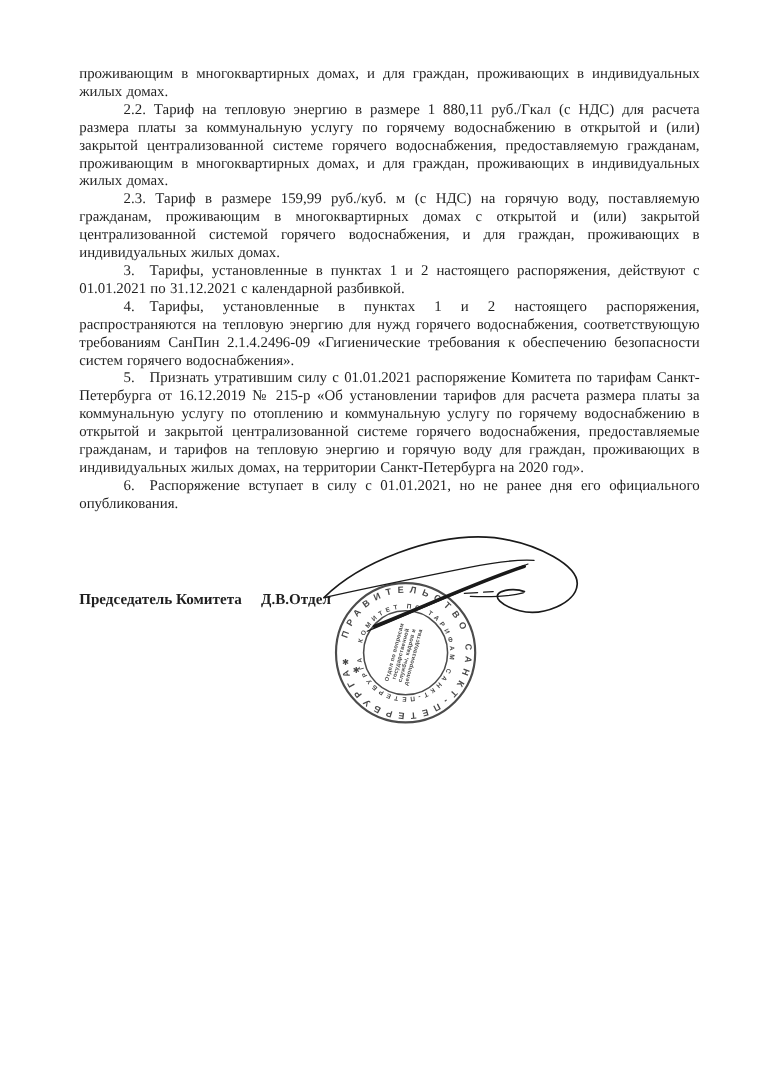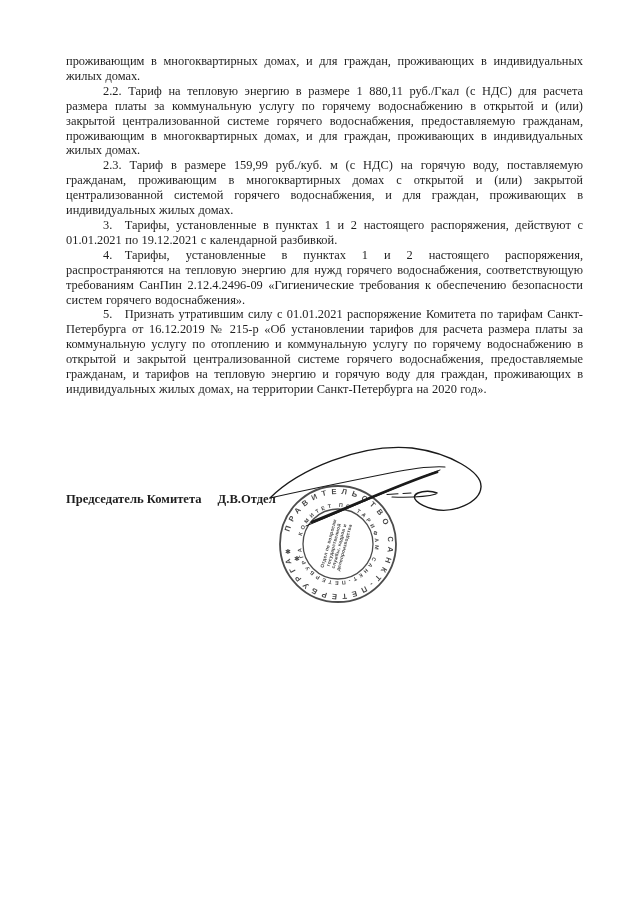--- a/index.html
+++ b/index.html
@@ -78,23 +78,24 @@
 </style>
 </head>
 <body>
 
 <div class="page">
 
   <div class="content">
     <p class="para continuation">проживающим в многоквартирных домах, и для граждан, проживающих в индивидуальных жилых домах.</p>
     <p class="para">2.2. Тариф на тепловую энергию в размере 1 880,11 руб./Гкал (с НДС) для расчета размера платы за коммунальную услугу по горячему водоснабжению в открытой и (или) закрытой централизованной системе горячего водоснабжения, предоставляемую гражданам, проживающим в многоквартирных домах, и для граждан, проживающих в индивидуальных жилых домах.</p>
     <p class="para">2.3. Тариф в размере 159,99 руб./куб. м (с НДС) на горячую воду, поставляемую гражданам, проживающим в многоквартирных домах с открытой и (или) закрытой централизованной системой горячего водоснабжения, и для граждан, проживающих в индивидуальных жилых домах.</p>
-    <p class="para">3.  Тарифы, установленные в пунктах 1 и 2 настоящего распоряжения, действуют с 01.01.2021 по 19.12.2021 с календарной разбивкой.</p>
-    <p class="para">4.  Тарифы, установленные в пунктах 1 и 2 настоящего распоряжения, распространяются на тепловую энергию для нужд горячего водоснабжения, соответствующую требованиям СанПин 2.12.4.2496-09 «Гигиенические требования к обеспечению безопасности систем горячего водоснабжения».</p>
+    <p class="para">3.  Тарифы, установленные в пунктах 1 и 2 настоящего распоряжения, действуют с 01.01.2021 по 31.12.2021 с календарной разбивкой.</p>
+    <p class="para">4.  Тарифы, установленные в пунктах 1 и 2 настоящего распоряжения, распространяются на тепловую энергию для нужд горячего водоснабжения, соответствующую требованиям СанПин 2.1.4.2496-09 «Гигиенические требования к обеспечению безопасности систем горячего водоснабжения».</p>
     <p class="para">5.  Признать утратившим силу с 01.01.2021 распоряжение Комитета по тарифам Санкт-Петербурга от 16.12.2019 № 215-р «Об установлении тарифов для расчета размера платы за коммунальную услугу по отоплению и коммунальную услугу по горячему водоснабжению в открытой и закрытой централизованной системе горячего водоснабжения, предоставляемые гражданам, и тарифов на тепловую энергию и горячую воду для граждан, проживающих в индивидуальных жилых домах, на территории Санкт-Петербурга на 2020 год».</p>
+    <p class="para">6.  Распоряжение вступает в силу с 01.01.2021, но не ранее дня его официального опубликования.</p>
   </div>
 
   <div class="sig-row">
     <span>Председатель Комитета</span>
     <span>Д.В.Отдел</span>
   </div>
 
   <svg class="stamp" viewBox="-110 -110 220 220" xmlns="http://www.w3.org/2000/svg">
     <circle class="ring" cx="0" cy="0" r="58" stroke-width="1.8"></circle>
     <circle class="ring" cx="0" cy="0" r="35" stroke-width="1.3"></circle>

